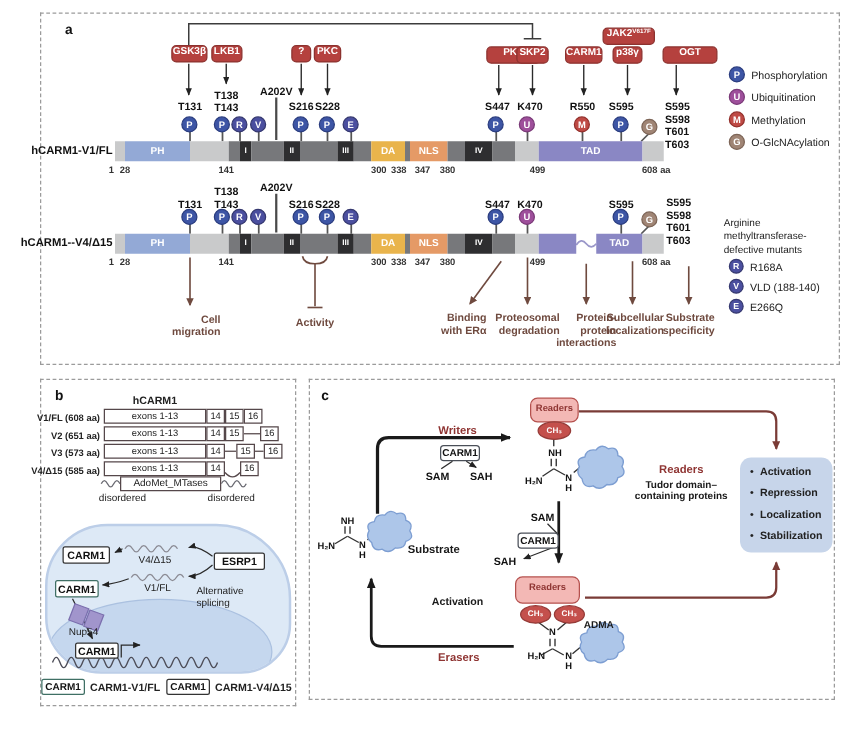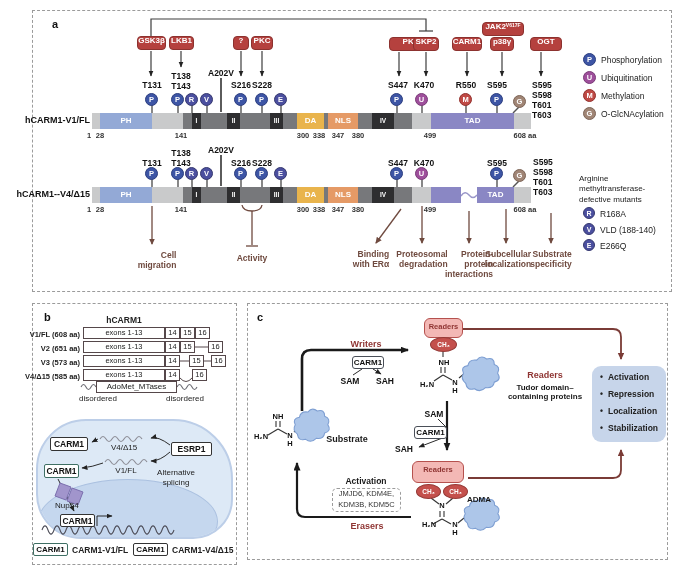--- a/index.html
+++ b/index.html
@@ -31,21 +31,21 @@
   .seg.mo{background:#2e2e30;font-size:6.5px}.seg.da{background:#e9b44c}
   .seg.nls{background:#e59a66}.seg.tad{background:#8a87c4}
   .num{position:absolute;font-size:7.5px;font-weight:bold;color:#333;transform:translateX(-50%);white-space:nowrap}
   .eff{position:absolute;font-weight:bold;font-size:8.5px;color:#6f4a3f;text-align:right;
        transform:translateX(-50%);white-space:pre-line;line-height:1.2}
   .legtxt{position:absolute;font-size:8.5px;color:#222;white-space:nowrap}
   .muttitle{position:absolute;font-size:8px;color:#222;white-space:pre-line;line-height:1.3}
   .bx{position:absolute;border:1px solid #55474a;background:#fff;display:flex;align-items:center;
       justify-content:center;font-size:7.5px;color:#222;line-height:1}
   .vlab{position:absolute;font-weight:bold;font-size:7.5px;color:#222;white-space:nowrap;text-align:right}
-  .btxt{position:absolute;font-size:8px;color:#222;white-space:pre-line;text-align:center;
+  .btxt{position:absolute;font-size:8px;color:#222;white-space:pre-line;text-align:left;
         transform:translateX(-50%);line-height:1.25}
   .carmbox{position:absolute;background:#fff;border:1.5px solid #333;border-radius:2px;display:flex;
         align-items:center;justify-content:center;font-weight:bold;font-size:8.5px;color:#111}
   .teal{border-color:#3f6f64}
   .cell{position:absolute;background:#dde9f6;border:2px solid #bccee8;overflow:hidden;
         border-radius:50px 60px 40px 45px}
   .nucleus{position:absolute;background:#c5d7ee;border:1.5px solid #abc1e0;border-radius:50%}
   .dred{color:#8f3533}
   .cbox{position:absolute;background:#fff;border:1.2px solid #4a4f58;border-radius:3px;display:flex;
         align-items:center;justify-content:center;font-weight:bold;font-size:8px;color:#111}
@@ -230,21 +230,21 @@
   <div class="kin" style="left:233px;top:36px;width:16px">?</div>
   <div class="kin" style="left:251px;top:36px;width:22px">PKC</div>
   <div class="kin" style="left:389px;top:37px;width:44px">PKA</div>
   <div class="kin" style="left:413px;top:37px;width:26px">SKP2</div>
   <div class="kin" style="left:452px;top:37px;width:30px">CARM1</div>
   <div class="kin" style="left:482px;top:22px;width:42px">
       <span>JAK2</span>
       <sup>V617F</sup>
     </div>
   <div class="kin" style="left:490px;top:37px;width:24px">p38γ</div>
-  <div class="kin" style="left:530px;top:37px;width:32px">OGT</div>
+  <div class="kin" style="left:530px;top:37px;width:44px">OGT</div>
 
   <div class="site" style="left:152px;top:80px">T131</div>
   <div class="site" style="left:181px;top:71px">T138
 T143</div>
   <div class="site" style="left:221px;top:68px">A202V</div>
   <div class="site" style="left:241px;top:80px">S216</div>
   <div class="site" style="left:262px;top:80px">S228</div>
   <div class="site" style="left:398px;top:80px">S447</div>
   <div class="site" style="left:424px;top:80px">K470</div>
   <div class="site" style="left:466px;top:80px">R550</div>
@@ -463,22 +463,20 @@
   <div class="chem" style="left:261px;top:432px">H₂N</div>
   <div class="chem" style="left:290px;top:431px">N</div>
   <div class="chem" style="left:290px;top:439px">H</div>
   <div class="biglab" style="left:347px;top:434px">Substrate</div>
 
   <div class="chem" style="left:434px;top:409px;font-size:8.5px">SAM</div>
   <div class="cbox" style="left:414px;top:426px;width:33px;height:13px">CARM1</div>
   <div class="chem" style="left:404px;top:444px;font-size:8.5px">SAH</div>
 
   <div class="biglab" style="left:366px;top:476px;font-size:8.5px">Activation</div>
-  <div class="dashbox" style="left:332px;top:488px;width:69px;height:24px">JMJD6, KDM4E,
-KDM3B, KDM5C</div>
   <div class="biglab dred" style="left:367px;top:521px">Erasers</div>
 
   <div class="pinkbox dred" style="left:412px;top:461px;width:52px;height:22px">Readers</div>
   <div class="ch3" style="left:416px;top:484px;width:25px;height:15px">CH₃</div>
   <div class="ch3" style="left:443px;top:484px;width:25px;height:15px">CH₃</div>
   <div class="biglab" style="left:479px;top:495px;font-size:8px">ADMA</div>
   <div class="chem" style="left:442px;top:501px">N</div>
   <div class="chem" style="left:429px;top:520px">H₂N</div>
   <div class="chem" style="left:455px;top:520px">N</div>
   <div class="chem" style="left:455px;top:528px">H</div>

